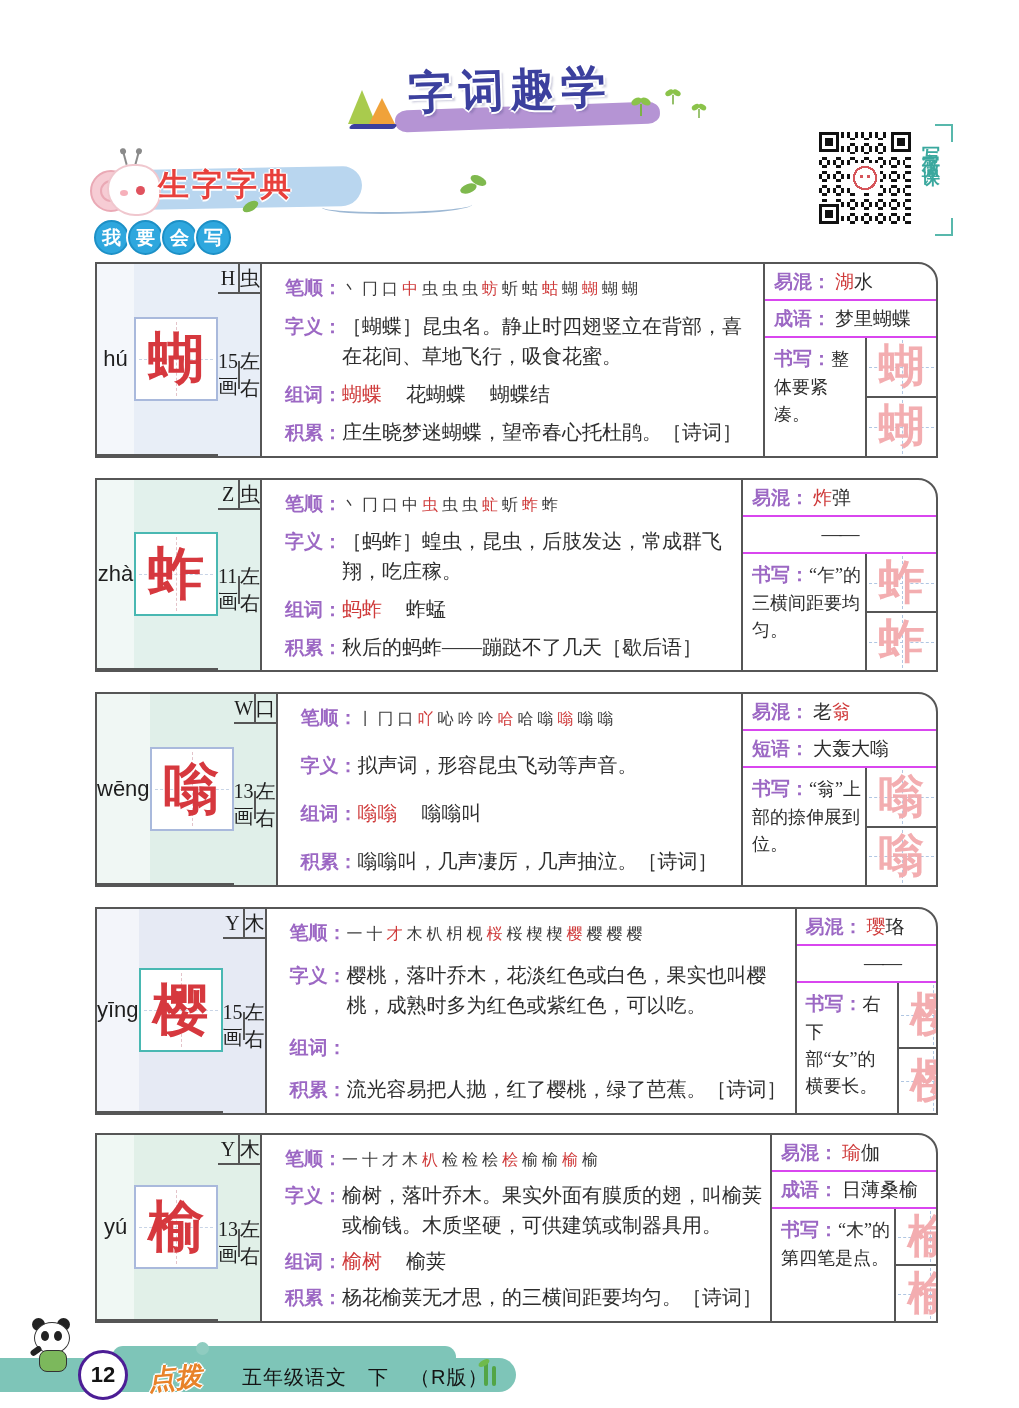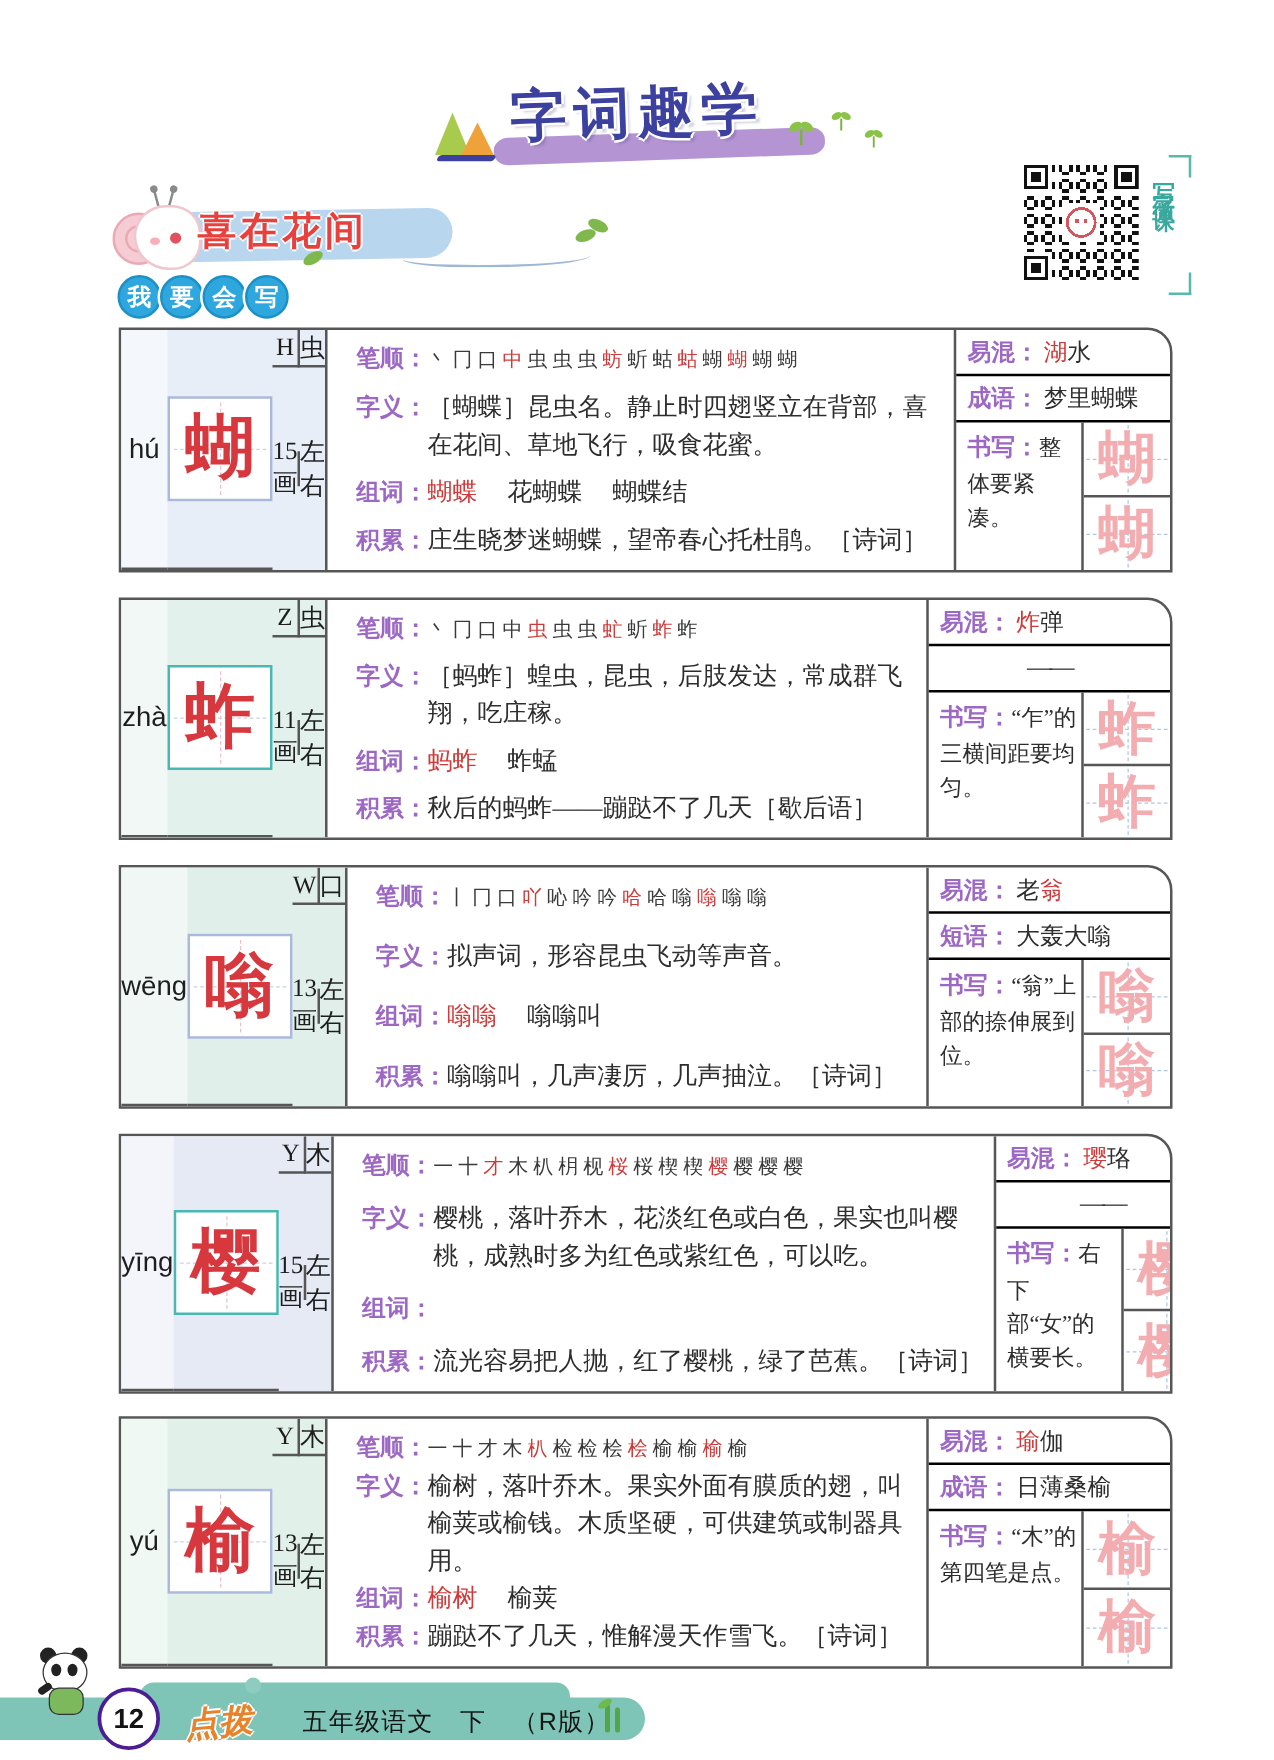--- a/index.html
+++ b/index.html
@@ -89,21 +89,21 @@
   .mrow{display:flex;align-items:flex-start;line-height:1.5;}
   .lbl{color:#9c68c4;font-weight:bold;font-size:19px;white-space:nowrap;}
   .mrow>.lbl{flex:0 0 68px;padding-top:2px;text-align:right;}
   .mcontent{flex:1;font-family:"Liberation Serif",serif;font-size:20px;color:#2d2d2d;}
   .steps span{margin-right:4px;font-size:16px;color:#3a3a3a;}
   .words span{margin-right:24px;}
   .redtxt{color:#cf3a3a !important;}
   .nowrap{white-space:nowrap;}
 
   .side{flex:0 0 171px;display:flex;flex-direction:column;}
-  .srow{flex:0 0 37px;border-bottom:2px solid #000000;display:flex;align-items:center;padding:0 9px;
+  .srow{flex:0 0 37px;border-bottom:2px solid #d946ef;display:flex;align-items:center;padding:0 9px;
         font-size:19px;font-family:"Liberation Serif",serif;color:#2d2d2d;box-sizing:border-box;text-align:right;}
   .srow .lbl{font-family:"Liberation Sans",sans-serif;margin-right:4px;}
   .dash-row{justify-content:center;font-size:20px;letter-spacing:-2px;color:#2d2d2d;}
   .swrite{flex:1;display:flex;min-height:0;}
   .wtext{flex:1;border-right:2px solid #565656;padding:7px 4px 4px 9px;font-size:18px;line-height:1.5;
         color:#2d2d2d;font-family:"Liberation Serif",serif;}
   .practice{flex:0 0 69px;display:flex;flex-direction:column;}
   .pcell{flex:1;position:relative;display:flex;align-items:center;justify-content:center;}
   .pcell:first-child{border-bottom:2px solid #565656;}
   .pcell::before{content:"";position:absolute;left:2px;right:2px;top:50%;border-top:1.5px dashed #b0c6e2;}
@@ -162,21 +162,21 @@
     <span class="leaf" style="left:368px;top:38px;transform:rotate(-20deg)"></span>
     <span class="leaf" style="left:378px;top:30px;transform:rotate(25deg)"></span>
     <div class="snail">
       <span class="ant" style="left:34px;transform:rotate(-15deg)"></span>
       <span class="ant" style="left:46px;transform:rotate(15deg)"></span>
       <span class="shell"></span>
       <span class="sbody"></span>
       <span class="cheek"></span>
       <span class="mouth"></span>
     </div>
-    <span class="section-title">喜在花间</span>
+    <span class="section-title">生字字典</span>
   </div>
 
   <div class="qr-block">
     <svg class="qr-svg" id="qr" viewBox="0 0 33 33" shape-rendering="crispEdges">
         <rect x="8" y="0" width="1" height="1" fill="#111"></rect>
         <rect x="10" y="0" width="1" height="1" fill="#111"></rect>
         <rect x="13" y="0" width="1" height="1" fill="#111"></rect>
         <rect x="15" y="0" width="1" height="1" fill="#111"></rect>
         <rect x="18" y="0" width="1" height="1" fill="#111"></rect>
         <rect x="20" y="0" width="1" height="1" fill="#111"></rect>
@@ -698,21 +698,21 @@
       <div class="mrow">
         <span class="lbl lbl-meaning">字义：</span>
         <span class="mcontent meaning">榆树，落叶乔木。果实外面有膜质的翅，叫榆荚或榆钱。木质坚硬，可供建筑或制器具用。</span>
       </div>
       <div class="mrow">
         <span class="lbl lbl-words">组词：</span>
         <span class="mcontent words nowrap"><span class="redtxt">榆树</span><span>榆荚</span></span>
       </div>
       <div class="mrow">
         <span class="lbl lbl-accum">积累：</span>
-        <span class="mcontent accum nowrap">蹦跶不了几天，惟解漫天作雪飞。［诗词］</span>
+        <span class="mcontent accum nowrap">杨花榆荚无才思，的三横间距要均匀。［诗词］</span>
       </div>
     </div>
     <div class="side">
       <div class="srow">
         <span class="lbl lbl-confuse">易混：</span>
         <span class="confuse"><span class="redtxt">瑜</span><span>伽</span></span>
       </div>
       <div class="srow srow2">
         <span class="lbl lbl-row2">成语：</span>
         <span class="row2text">日薄桑榆</span>

